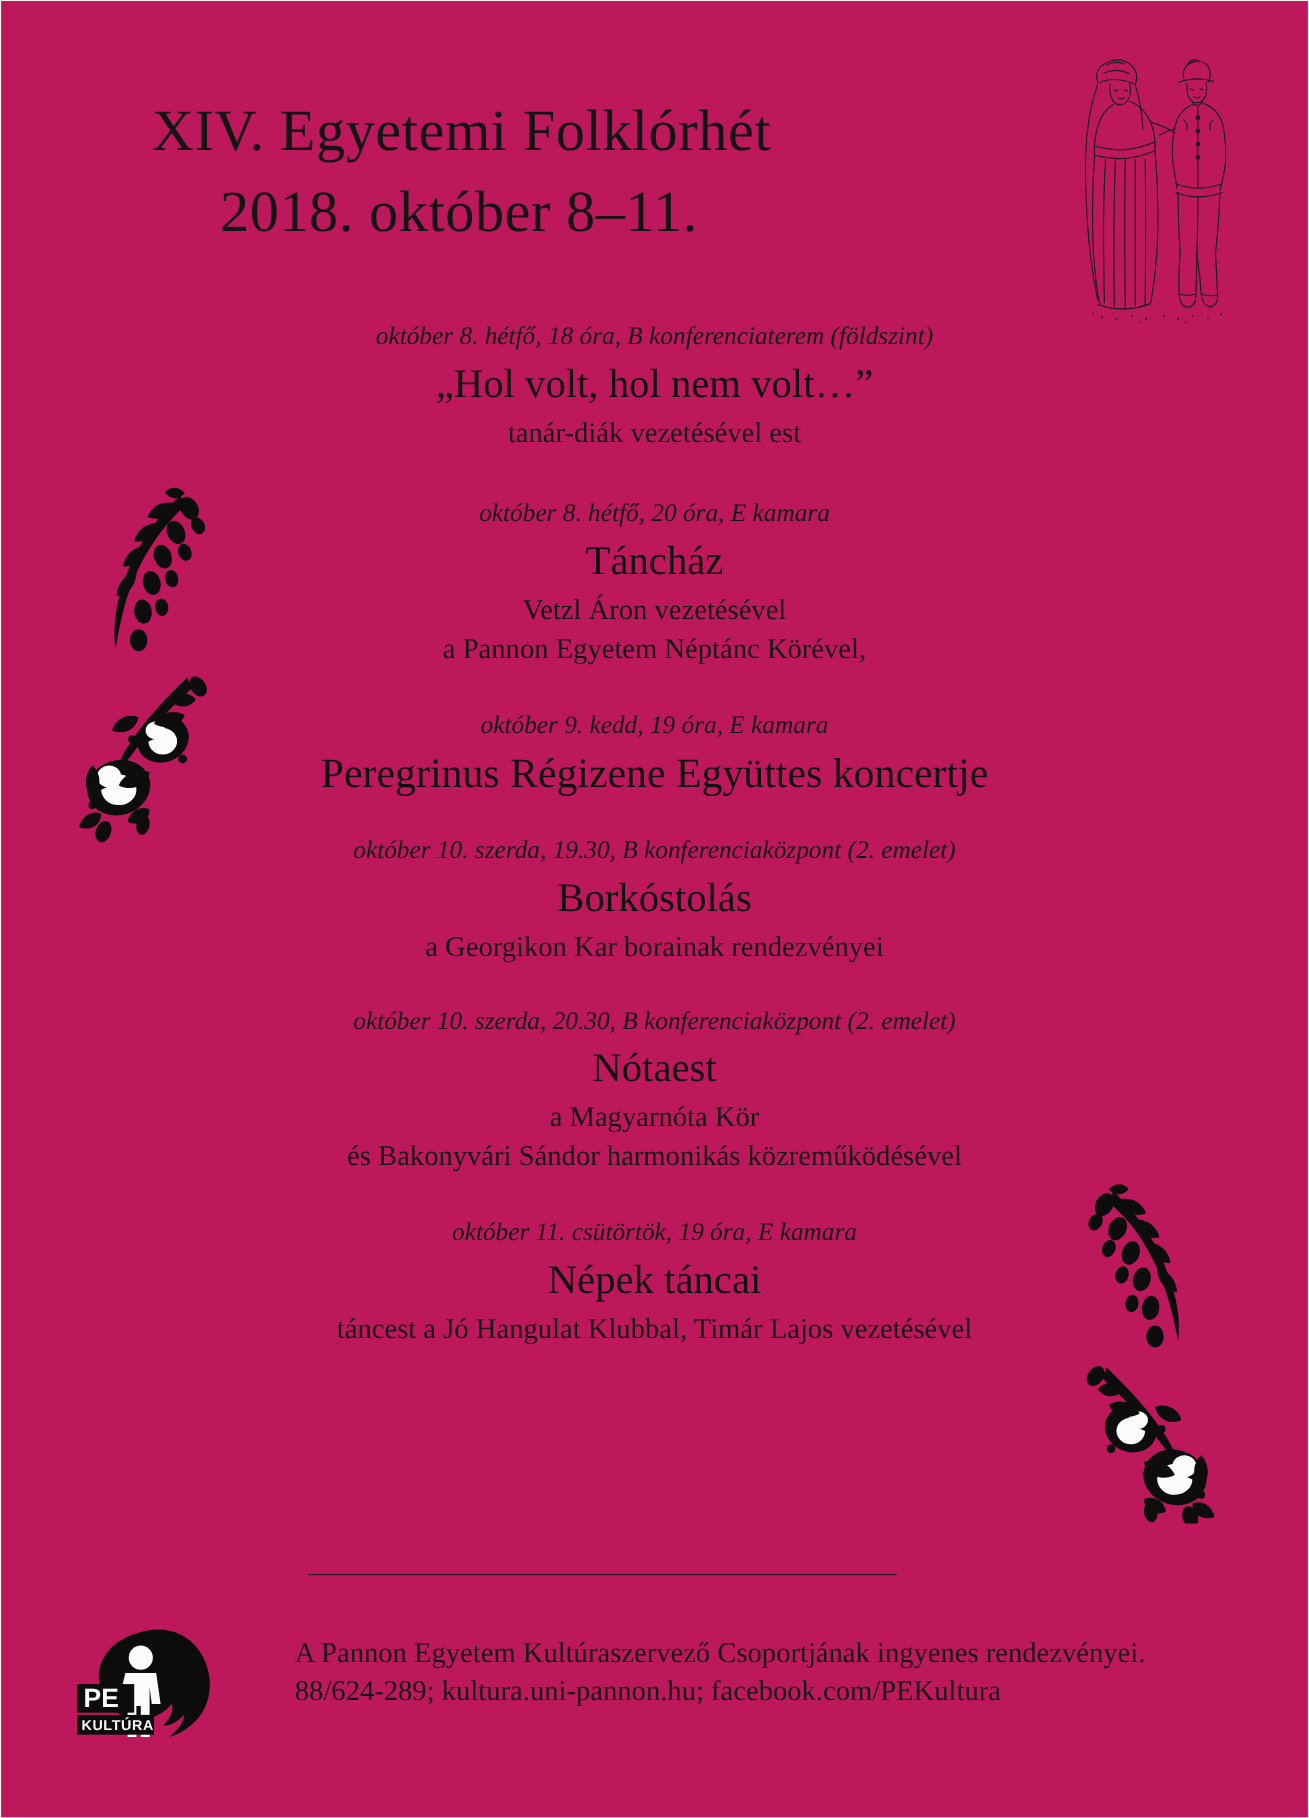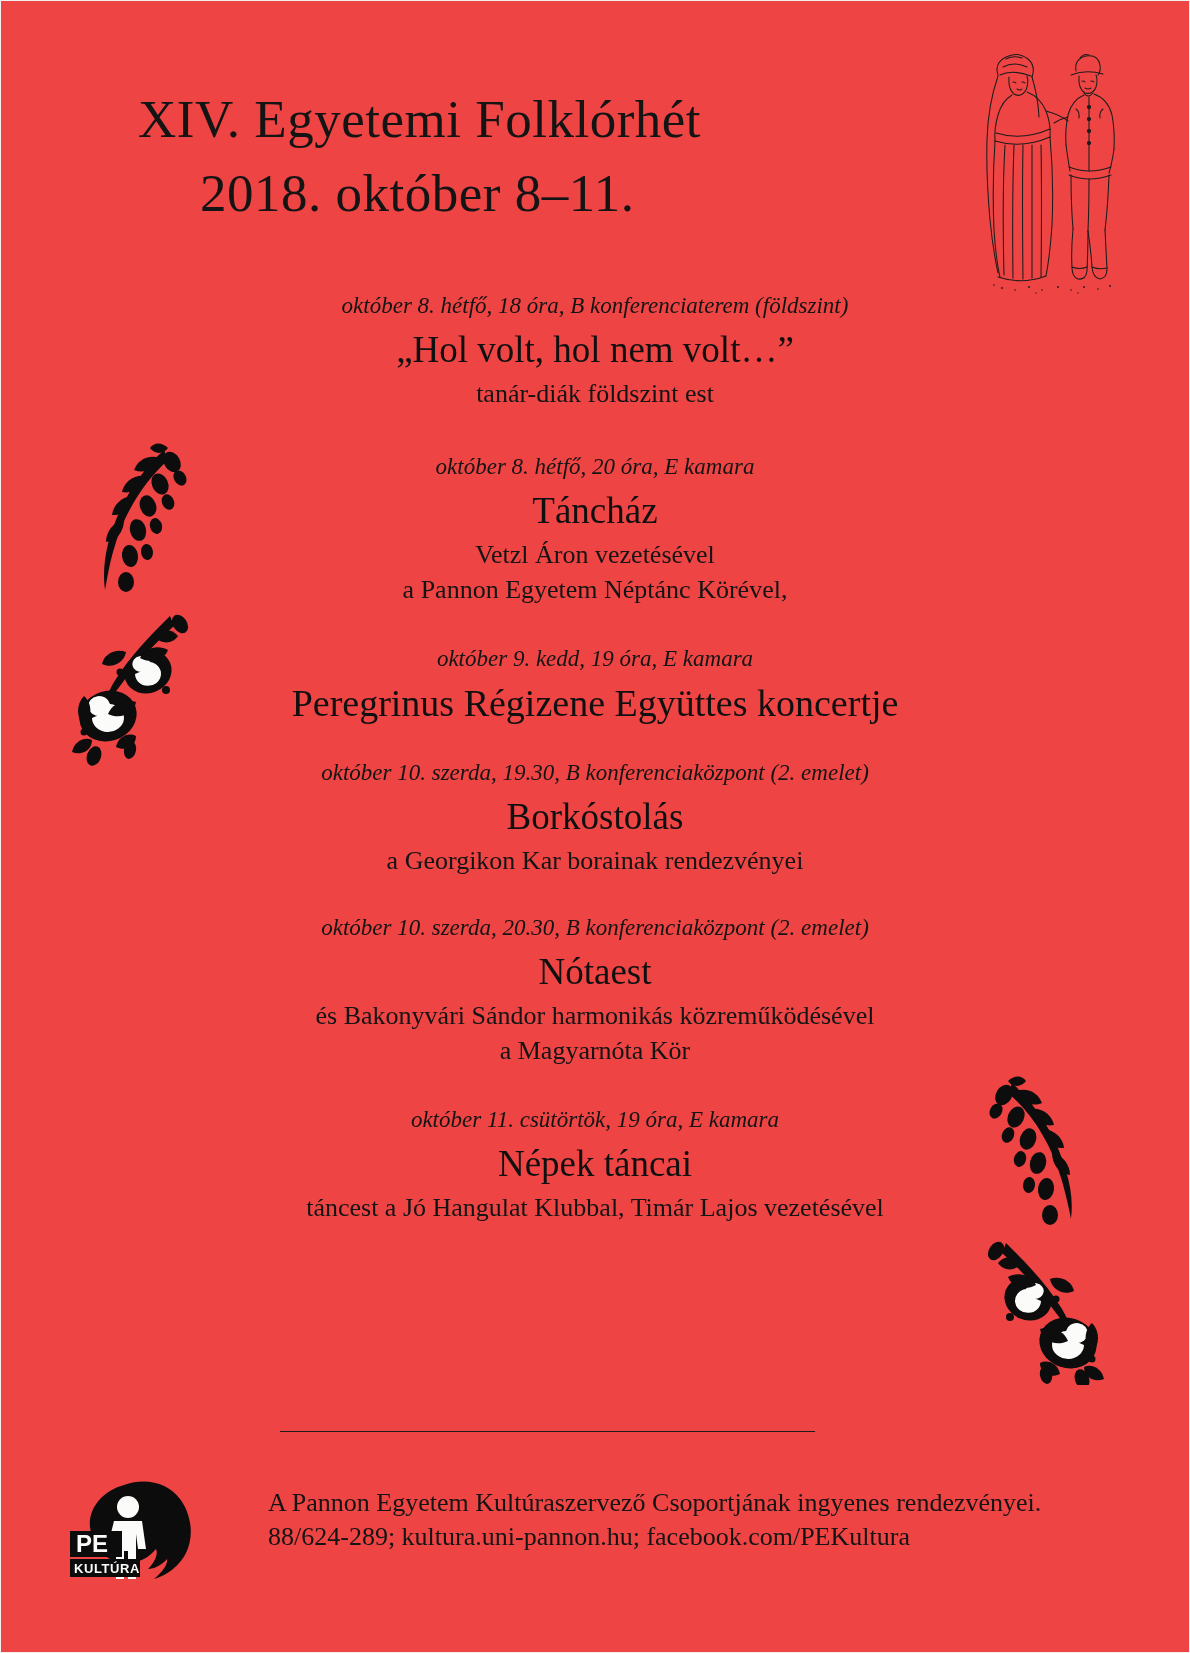--- a/index.html
+++ b/index.html
@@ -11,21 +11,21 @@
     height: 1653px;
     background: #fbfbf9;
     font-family: "Liberation Serif", "DejaVu Serif", serif;
     color: #121212;
     overflow: hidden;
     position: relative;
   }
   .poster {
     position: absolute;
     inset: 0;
-    background: #ef4444;
+    background: #be185d;
   }
   
   .paper-edge {
     position: absolute;
     inset: 0;
     box-shadow: inset 0 0 0 1px #f0f0ee;
     pointer-events: none;
   }
 
   
@@ -345,21 +345,21 @@
         <circle cx="114" cy="284" r="3.5"></circle>
       </g>
     </svg>
   </div>
 
   <div class="program">
 
     <div class="event ev-gap-1">
       <div class="ev-when">október 8. hétfő, 18 óra, B konferenciaterem (földszint)</div>
       <div class="ev-title">„Hol volt, hol nem volt…”</div>
-      <div class="ev-sub">tanár-diák földszint est</div>
+      <div class="ev-sub">tanár-diák vezetésével est</div>
     </div>
 
     <div class="event ev-gap-2">
       <div class="ev-when">október 8. hétfő, 20 óra, E kamara</div>
       <div class="ev-title">Táncház</div>
       <div class="ev-sub">Vetzl Áron vezetésével</div>
       <div class="ev-sub">a Pannon Egyetem Néptánc Körével,</div>
     </div>
 
     <div class="event ev-gap-3">
@@ -369,22 +369,22 @@
 
     <div class="event ev-gap-4">
       <div class="ev-when">október 10. szerda, 19.30, B konferenciaközpont (2. emelet)</div>
       <div class="ev-title">Borkóstolás</div>
       <div class="ev-sub">a Georgikon Kar borainak rendezvényei</div>
     </div>
 
     <div class="event ev-gap-5">
       <div class="ev-when">október 10. szerda, 20.30, B konferenciaközpont (2. emelet)</div>
       <div class="ev-title">Nótaest</div>
+      <div class="ev-sub">a Magyarnóta Kör</div>
       <div class="ev-sub">és Bakonyvári Sándor harmonikás közreműködésével</div>
-      <div class="ev-sub">a Magyarnóta Kör</div>
     </div>
 
     <div class="event">
       <div class="ev-when">október 11. csütörtök, 19 óra, E kamara</div>
       <div class="ev-title">Népek táncai</div>
       <div class="ev-sub">táncest a Jó Hangulat Klubbal, Timár Lajos vezetésével</div>
     </div>
 
   </div>
 

